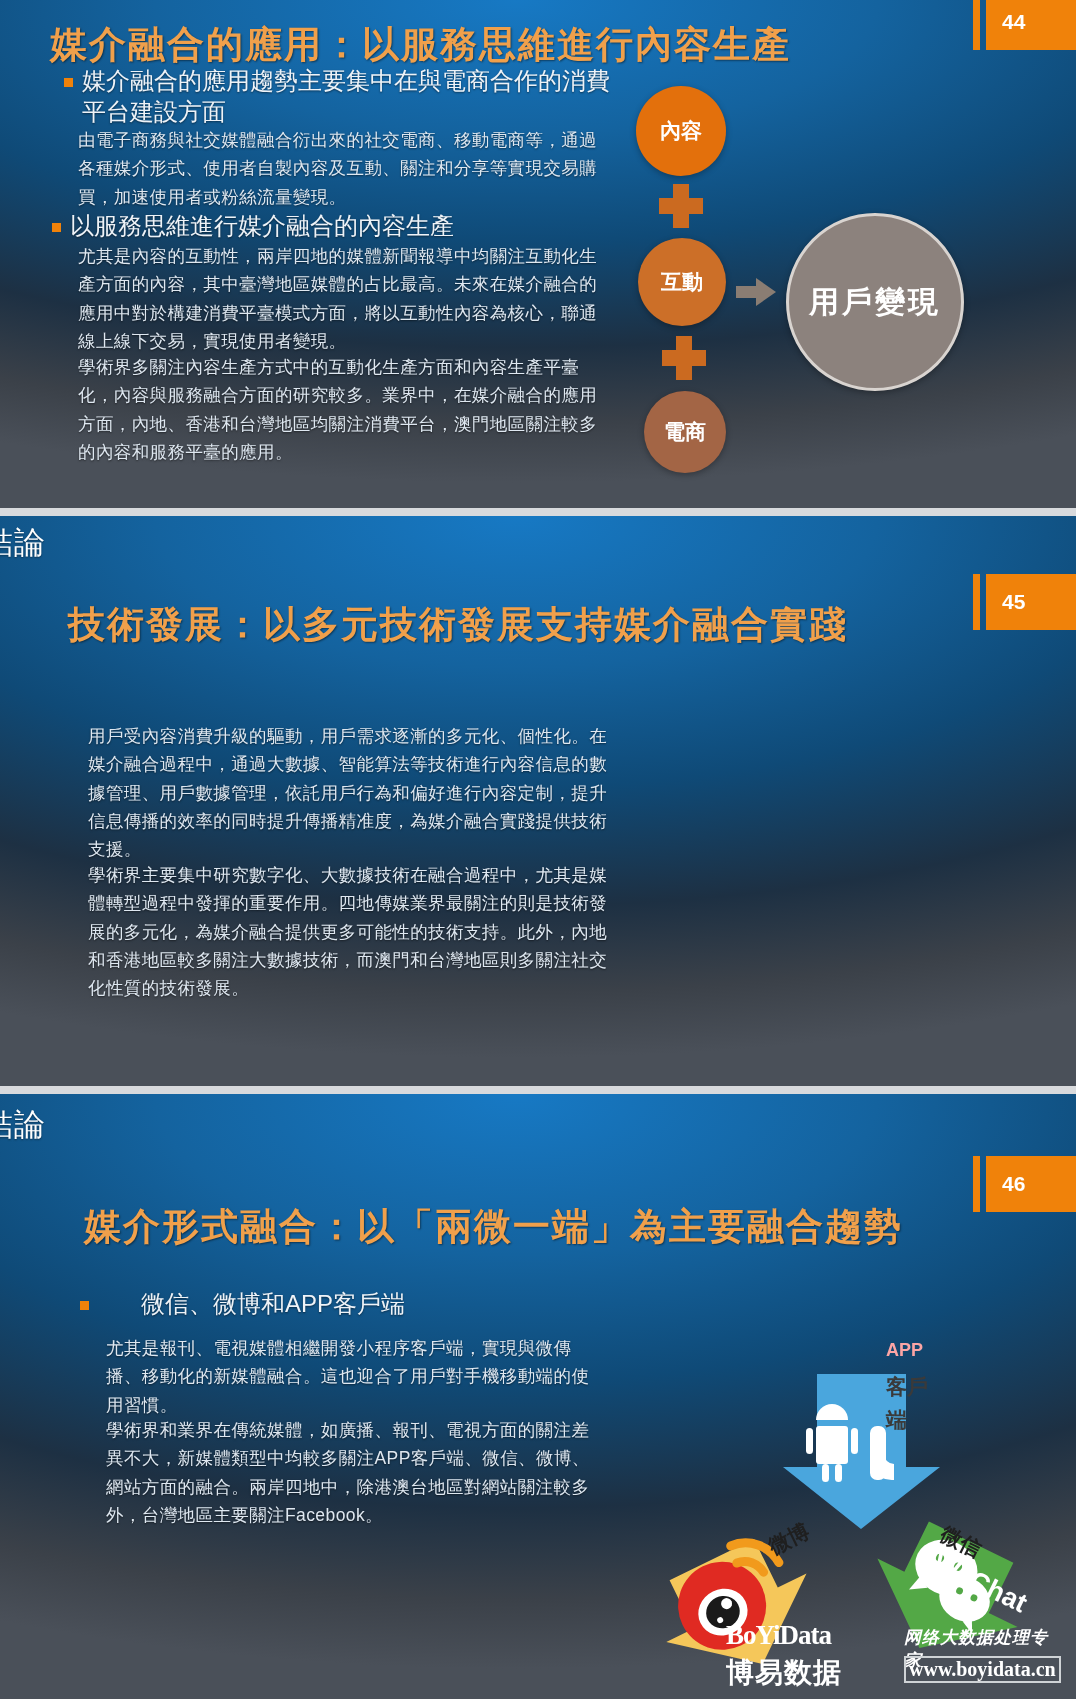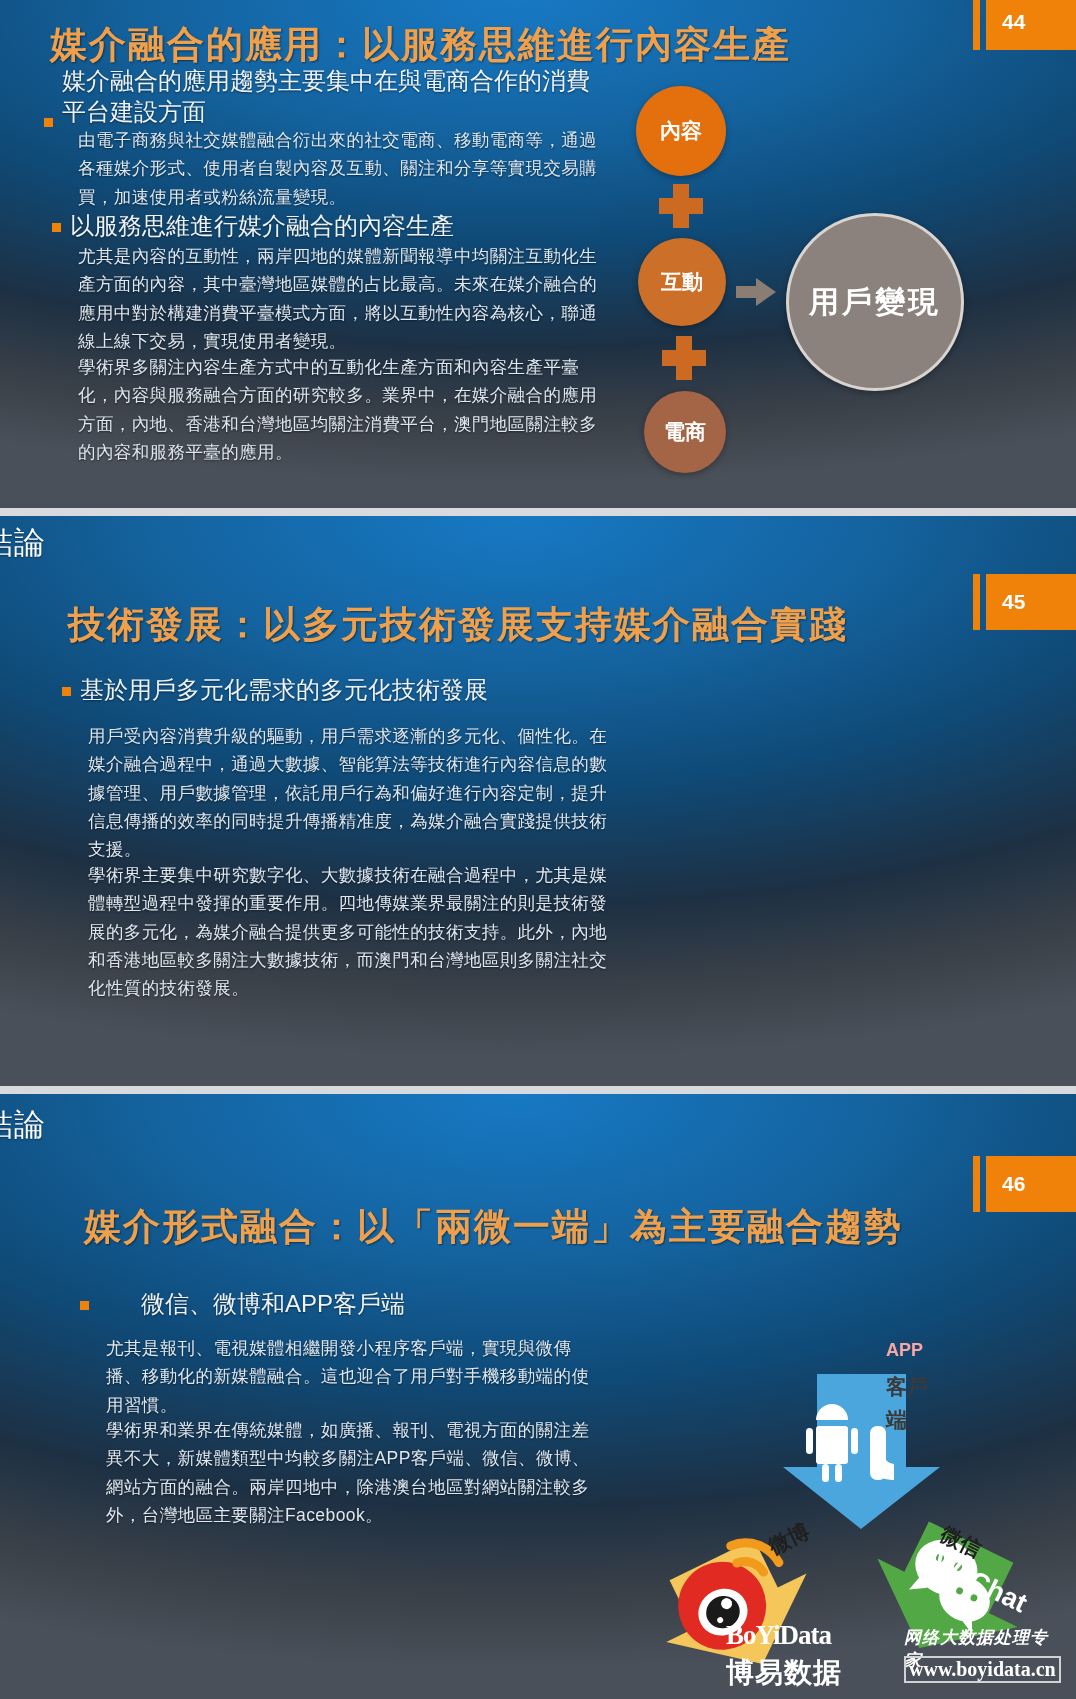--- a/index.html
+++ b/index.html
@@ -78,21 +78,21 @@
 
   <div class="slide s1">
 
     <div class="pagechip" style="right:0;top:-6px;">
       <div class="bar"></div>
       <div class="box">44</div>
     </div>
 
     <div class="stitle" style="left:50px;top:20px;">媒介融合的應用：以服務思維進行內容生產</div>
 
-    <div class="bullet" style="left:44px;top:66px;width:560px;align-items:flex-end;">
+    <div class="bullet" style="left:64px;top:66px;width:560px;">
       <span class="sq"></span>
       <span class="btxt">媒介融合的應用趨勢主要集中在與電商合作的消費平台建設方面</span>
     </div>
 
     <div class="para" style="left:78px;top:126px;width:528px;">由電子商務與社交媒體融合衍出來的社交電商、移動電商等，通過各種媒介形式、使用者自製內容及互動、關注和分享等實現交易購買，加速使用者或粉絲流量變現。</div>
 
     <div class="bullet" style="left:52px;top:211px;width:560px;">
       <span class="sq"></span>
       <span class="btxt">以服務思維進行媒介融合的內容生產</span>
     </div>
@@ -119,24 +119,20 @@
 
     <div class="sectag" style="top:6px;">結論</div>
 
     <div class="pagechip" style="right:0;top:58px;">
       <div class="bar"></div>
       <div class="box">45</div>
     </div>
 
     <div class="stitle" style="left:68px;top:84px;">技術發展：以多元技術發展支持媒介融合實踐</div>
 
-    <div class="bullet" style="left:62px;top:159px;width:560px;">
-      <span class="sq"></span>
-      <span class="btxt">基於用戶多元化需求的多元化技術發展</span>
-    </div>
 
     <div class="para" style="left:88px;top:206px;width:520px;">用戶受內容消費升級的驅動，用戶需求逐漸的多元化、個性化。在媒介融合過程中，通過大數據、智能算法等技術進行內容信息的數據管理、用戶數據管理，依託用戶行為和偏好進行內容定制，提升信息傳播的效率的同時提升傳播精准度，為媒介融合實踐提供技術支援。</div>
 
     <div class="para" style="left:88px;top:345px;width:525px;">學術界主要集中研究數字化、大數據技術在融合過程中，尤其是媒體轉型過程中發揮的重要作用。四地傳媒業界最關注的則是技術發展的多元化，為媒介融合提供更多可能性的技術支持。此外，內地和香港地區較多關注大數據技術，而澳門和台灣地區則多關注社交化性質的技術發展。</div>
 
   </div>
 
   <div class="gapbar g2"></div>
 
   <div class="slide s3">

